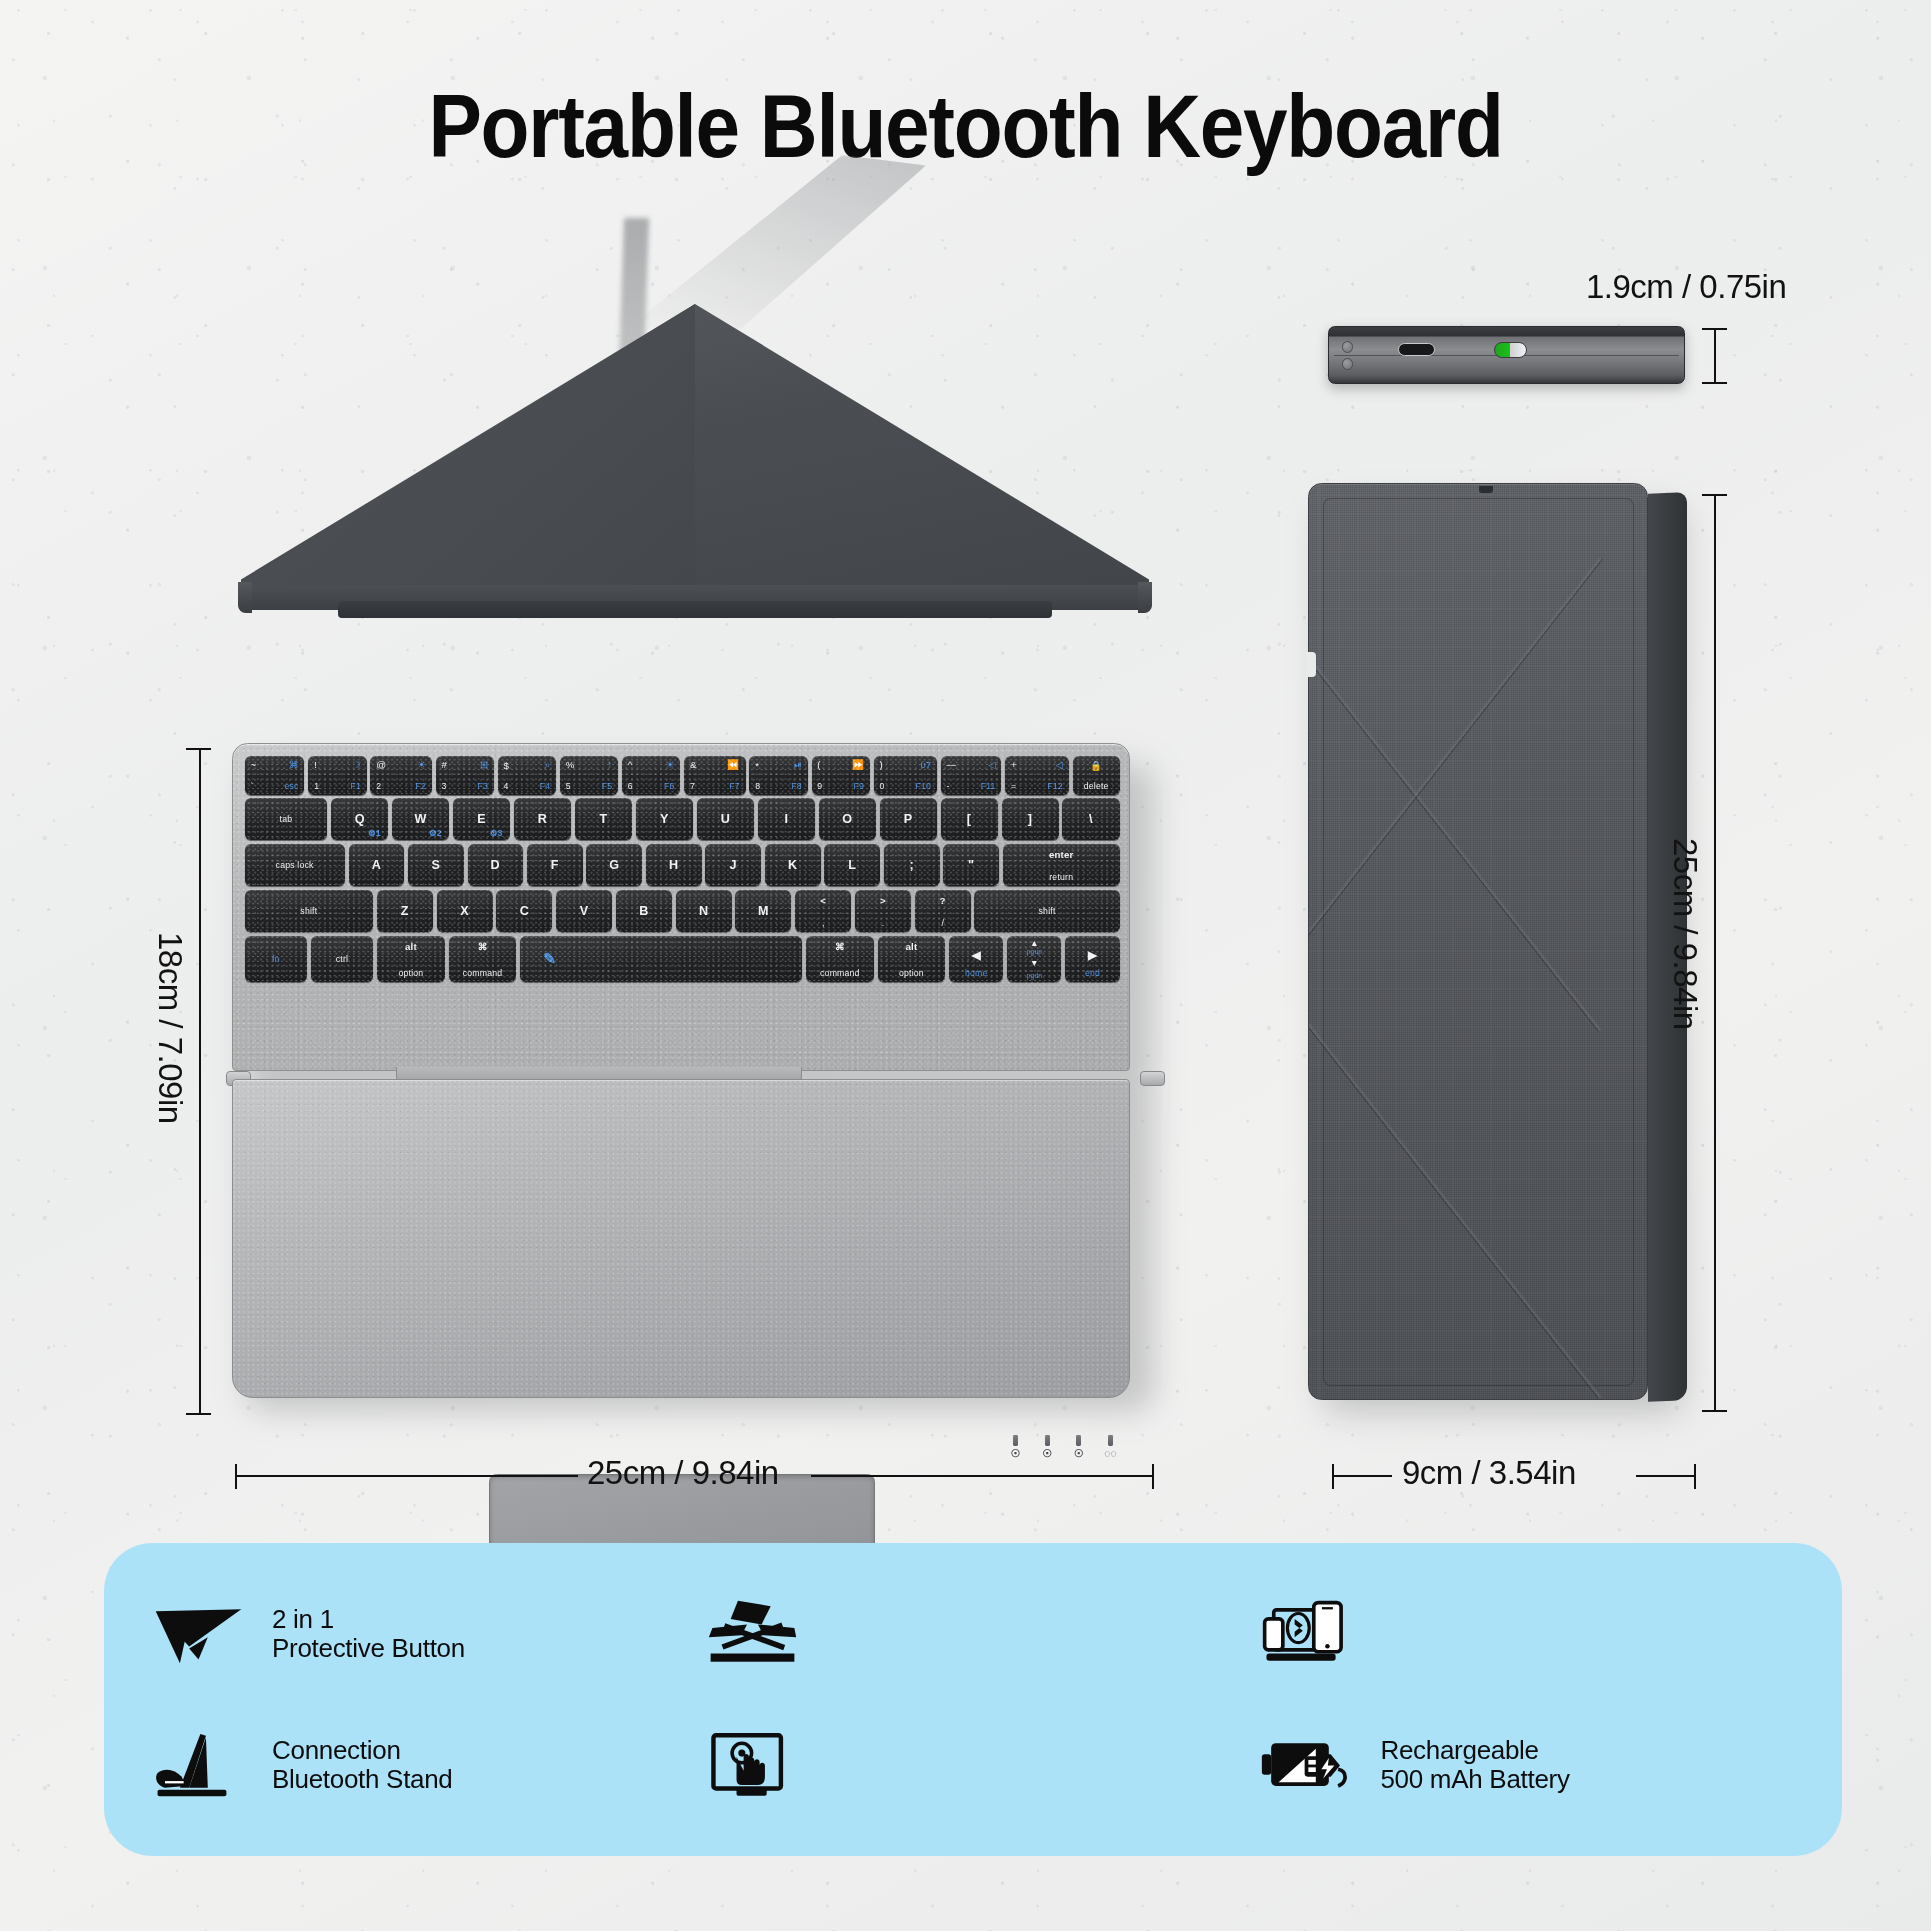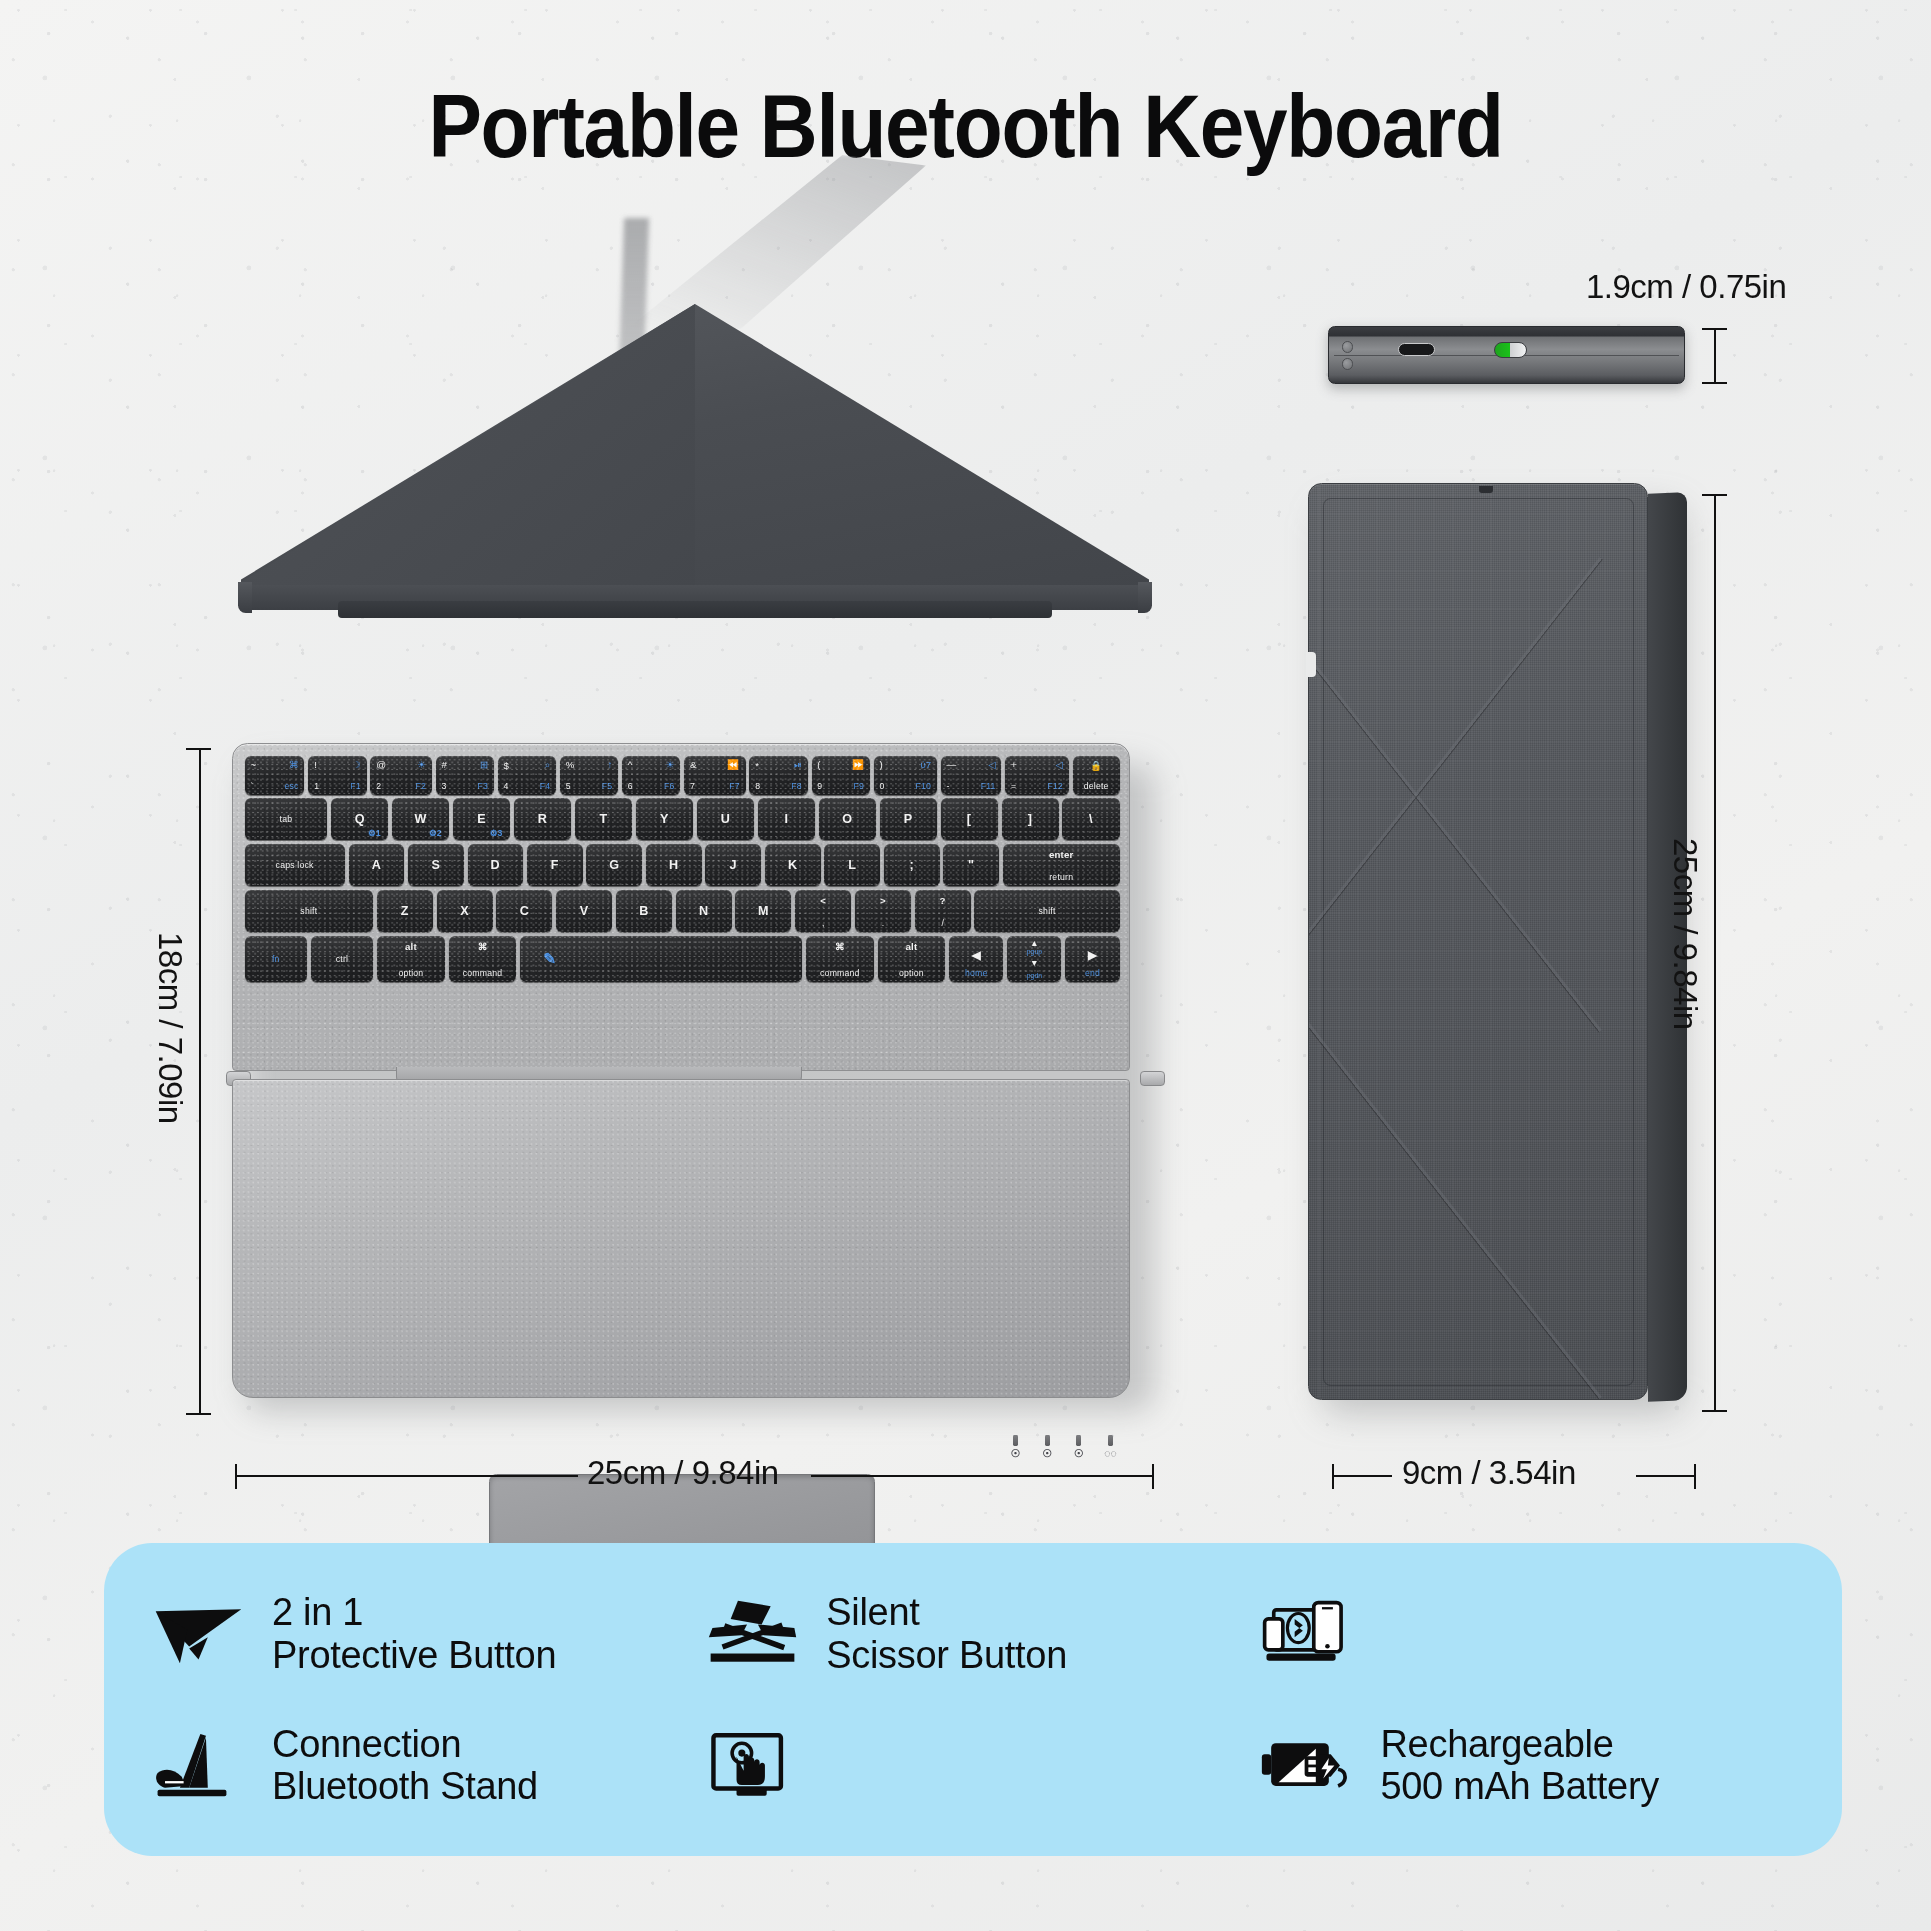--- a/index.html
+++ b/index.html
@@ -257,21 +257,21 @@
   
   #features {
     position: absolute; left: 104px; top: 1543px; width: 1738px; height: 313px;
     background: #ace2f8; border-radius: 48px;
     display: grid; grid-template-columns: repeat(3, 1fr); grid-template-rows: 1fr 1fr;
     padding: 27px 39px 27px 46px; column-gap: 9.7px; row-gap: 3.9px;
   }
   .feat { display: flex; align-items: center; gap: 25px; }
   .feat-icon { width: 97px; height: 83px; flex: 0 0 97px; display:flex; align-items:center; justify-content:center; }
   .feat-text { display: flex; flex-direction: column; justify-content: center; }
-  .feat-l1, .feat-l2 { font-size: 38px; color: #0d0d0e; line-height: 1.12; letter-spacing: -0.3px; }
+  .feat-l1, .feat-l2 { font-size: 26px; color: #0d0d0e; line-height: 1.12; letter-spacing: -0.3px; }
 </style>
 </head>
 <body>
 
 <div id="stage">
 
   <div id="title">Portable Bluetooth Keyboard</div>
 
   <div id="cover-wrap">
     <div class="flap-cast"></div>
@@ -704,24 +704,20 @@
     <div class="feat">
       <div class="feat-icon">
         <svg viewBox="0 0 100 80" width="91" height="73" aria-hidden="true">
           <path d="M34 4 L70 10 L60 30 L26 24 Z" fill="#0d0d0e"></path>
           <path d="M6 34 L44 30 L38 42 L2 44 Z" fill="#0d0d0e"></path>
           <path d="M56 30 L96 34 L98 44 L62 42 Z" fill="#0d0d0e"></path>
           <rect x="16" y="40" width="70" height="6" transform="rotate(20 50 46)" fill="#0d0d0e"></rect>
           <rect x="16" y="40" width="70" height="6" transform="rotate(-20 50 46)" fill="#0d0d0e"></rect>
           <rect x="4" y="62" width="92" height="9" fill="#0d0d0e"></rect>
         </svg>
-      </div>
-      <div class="feat-text">
-        <div class="feat-l1">Silent</div>
-        <div class="feat-l2">Scissor Button</div>
       </div>
     </div>
 
     <div class="feat">
       <div class="feat-icon">
         <svg viewBox="0 0 100 80" width="91" height="73" aria-hidden="true">
           <rect x="14" y="14" width="56" height="44" rx="3" fill="none" stroke="#0d0d0e" stroke-width="4"></rect>
           <rect x="6" y="62" width="76" height="8" rx="3" fill="#0d0d0e"></rect>
           <rect x="4" y="24" width="20" height="34" rx="4" fill="#fff" stroke="#0d0d0e" stroke-width="4"></rect>
           <rect x="58" y="6" width="30" height="54" rx="5" fill="#fff" stroke="#0d0d0e" stroke-width="4"></rect>

